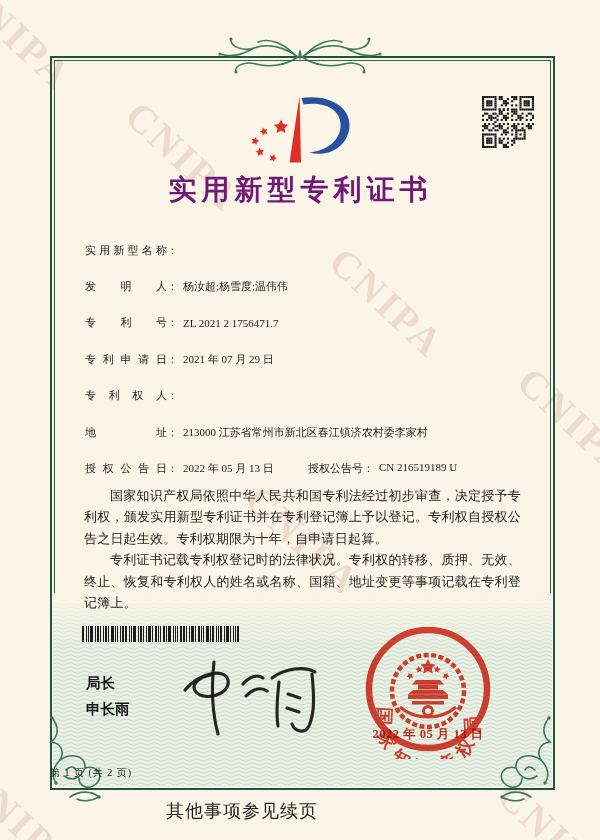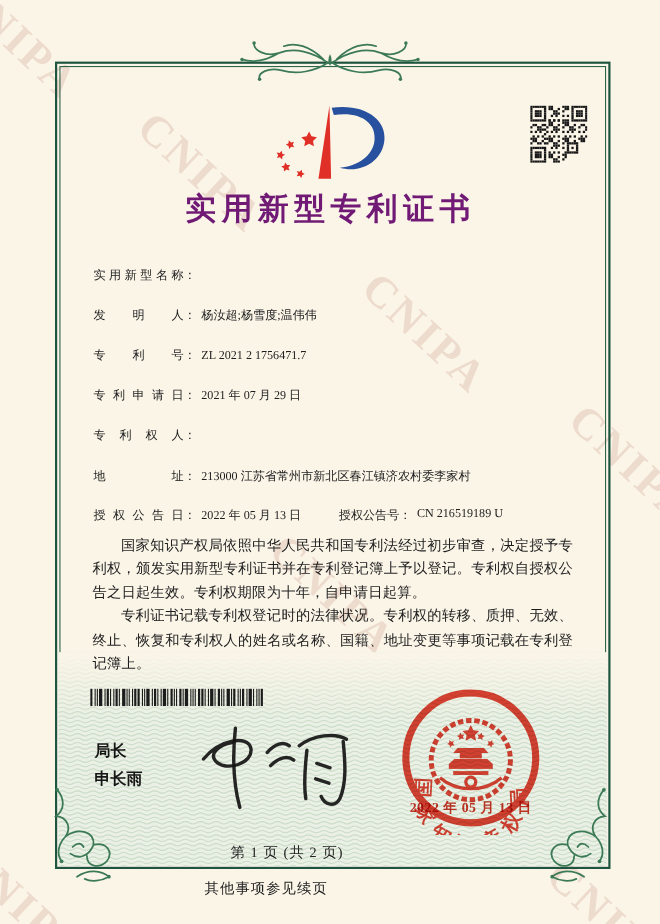--- a/index.html
+++ b/index.html
@@ -55,24 +55,24 @@
     font-family:"Liberation Sans","DejaVu Sans",sans-serif;color:#151515;}
   .sig{position:absolute;left:170px;top:648px;}
   .sig path{stroke:#141414;stroke-width:3.1;fill:none;stroke-linecap:round;stroke-linejoin:round;opacity:.92;}
   .seal{position:absolute;left:358px;top:619px;mix-blend-mode:multiply;opacity:.95;}
   .seal .red{fill:#e23a2b;}
   .seal .ring{fill:none;stroke:#e23a2b;stroke-width:6.5;}
   .seal text{fill:#e23a2b;font-size:18px;font-weight:bold;letter-spacing:9px;
     font-family:"Liberation Serif","DejaVu Serif",serif;}
   .sealdate{position:absolute;left:358px;width:140px;top:726px;text-align:center;
     color:#cf3526;font-weight:bold;font-size:12.5px;letter-spacing:0.5px;mix-blend-mode:multiply;}
-  .pageno{position:absolute;left:50px;width:422px;top:766px;text-align:center;
-    font-size:13px;letter-spacing:1px;color:#222;}
+  .pageno{position:absolute;left:50px;width:422px;top:766px;text-align:left;
+    font-size:10px;letter-spacing:1px;color:#222;}
   .note{position:absolute;left:0;width:484px;top:799px;text-align:center;
-    font-size:13px;letter-spacing:1px;color:#1d1d1d;}
+    font-size:18px;letter-spacing:1px;color:#1d1d1d;}
 </style>
 </head>
 <body>
 
 <div class="page">
 
   <span class="wm" style="left:-20px;top:-30px">CNIPA</span>
   <span class="wm" style="left:148px;top:92px">CNIPA</span>
   <span class="wm" style="left:352px;top:238px">CNIPA</span>
   <span class="wm" style="left:540px;top:358px">CNIPA</span>

